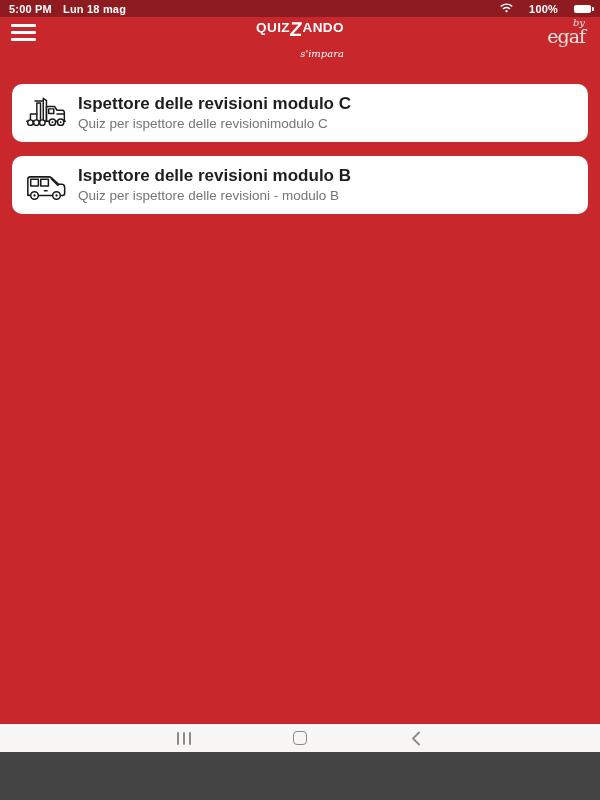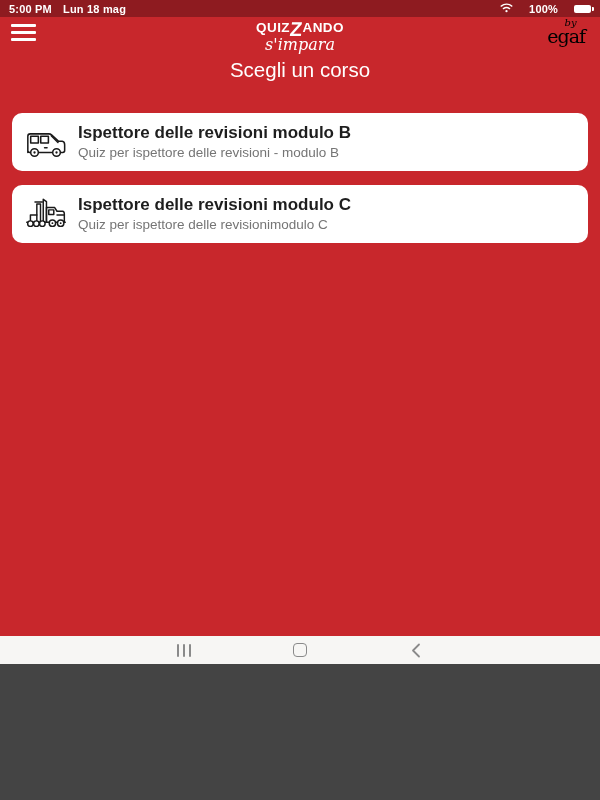--- a/index.html
+++ b/index.html
@@ -1,34 +1,34 @@
 <!DOCTYPE html>
 <html><head>
 <meta charset="utf-8">
 <style>
   html,body{margin:0;padding:0;}
   body{width:600px;height:800px;font-family:"Liberation Sans",sans-serif;background:#444;}
-  .screen{position:relative;width:600px;height:664px;background:#c8272c;overflow:hidden;}
+  .screen{position:relative;width:600px;height:752px;background:#c8272c;overflow:hidden;}
 
   
   .status-bar{height:17px;background:#8e1b20;color:#ffffff;display:flex;justify-content:space-between;align-items:center;padding:0 9px;font-size:11px;font-weight:700;letter-spacing:.2px;}
   .sb-left{display:flex;gap:11px;align-items:center;}
   .sb-right{display:flex;gap:16px;align-items:center;}
   .battery-body{width:17px;height:8px;background:#fff;border-radius:2px;position:relative;}
   .battery-body::after{content:"";position:absolute;right:-3px;top:2px;width:2px;height:4px;background:#fff;border-radius:0 1px 1px 0;}
 
   
   .header{position:relative;height:36px;}
   .hamburger{position:absolute;left:11px;top:7px;width:25px;cursor:pointer;}
   .hamburger span{display:block;height:3px;background:#fff;margin-bottom:4px;border-radius:1px;}
-  .logo{position:absolute;left:50%;transform:translateX(-50%);top:4px;text-align:center;color:#fff;line-height:1;white-space:nowrap;}
+  .logo{position:absolute;left:50%;transform:translateX(-50%);top:4px;text-align:right;color:#fff;line-height:1;white-space:nowrap;}
   .logo-main{font-weight:700;font-size:13.5px;letter-spacing:.4px;display:flex;align-items:flex-end;justify-content:center;}
   .logo-main .bigz{font-size:20px;line-height:12px;transform:skewX(-6deg);}
-  .logo-tagline{font-family:"DejaVu Serif",serif;font-style:italic;font-size:16px;margin-top:2px;}
-  .byline{position:absolute;right:15px;top:1px;color:#000000;line-height:1;text-align:center;}
+  .logo-tagline{font-family:"DejaVu Serif",serif;font-style:italic;font-size:10px;margin-top:14px;}
+  .byline{position:absolute;right:15px;top:1px;color:#e5e5e5;line-height:1;text-align:right;}
   .byline .by{font-family:"DejaVu Serif",serif;font-style:italic;font-size:10px;display:block;margin-left:9px;margin-bottom:-1px;}
   .byline .name{font-family:"DejaVu Serif",serif;font-weight:400;font-size:19px;letter-spacing:-1px;display:block;}
 
   
   .page-title{margin:0;padding-top:5px;text-align:center;color:#fff;font-size:20.5px;font-weight:400;}
 
   
   .cards{margin-top:31px;padding:0 12px;}
   .card{background:#fff;border-radius:10px;height:58px;display:flex;align-items:center;padding:0 10px;margin-bottom:14px;cursor:pointer;}
   .card-icon{flex:0 0 auto;width:44px;margin:0 10px 0 2px;display:flex;align-items:center;justify-content:center;}
@@ -79,43 +79,22 @@
           <span>ANDO</span>
       </div>
       <div class="logo-tagline">s'impara</div>
     </div>
     <div class="byline">
       <span class="by">by</span>
       <span class="name">egaf</span>
     </div>
   </div>
 
-  <h1 class="page-title">Scegli un corso</h1>
 
   <div class="cards">
-
-    <div class="card">
-      <div class="card-icon">
-        <svg width="44" height="34" viewBox="0 0 46 34" fill="none" stroke="#1a1a1a" stroke-width="1.6" stroke-linejoin="round" stroke-linecap="round">
-          <path d="M4 28 V11 q0-2.5 2.5-2.5 H26 q1.6 0 2.8 1 l7.4 6.8 H40 q2.5 .3 2.5 3.5 V26 q0 2-2 2 H6 q-2 0-2-2 Z"></path>
-          <rect x="7" y="11" width="8" height="7"></rect>
-          <rect x="17.5" y="11" width="8" height="7"></rect>
-          <path d="M28.5 10.5 L35.5 17.5"></path>
-          <path d="M21.5 23 h2.6"></path>
-          <circle cx="11" cy="28" r="4" fill="#ffffff"></circle>
-          <circle cx="11" cy="28" r="1.2" fill="#1a1a1a" stroke="none"></circle>
-          <circle cx="34" cy="28" r="4" fill="#ffffff"></circle>
-          <circle cx="34" cy="28" r="1.2" fill="#1a1a1a" stroke="none"></circle>
-        </svg>
-      </div>
-      <div class="card-text">
-        <div class="card-title">Ispettore delle revisioni modulo B</div>
-        <div class="card-subtitle">Quiz per ispettore delle revisioni - modulo B</div>
-      </div>
-    </div>
 
     <div class="card">
       <div class="card-icon">
         <svg width="44" height="40" viewBox="0 0 48 42" fill="none" stroke="#1a1a1a" stroke-width="1.6" stroke-linejoin="round" stroke-linecap="round">
           <path d="M14 30 V10 h4 V30"></path>
           <path d="M21 30 V5 l3.5 2.5 V30"></path>
           <path d="M12 8 h8"></path>
           <path d="M7 30 v-8 h7"></path>
           <path d="M24.5 30 V14 h9 l2.5 4 H42 q2 .3 2 2.8 V30"></path>
           <rect x="27" y="16.5" width="5.5" height="5"></rect>
@@ -129,20 +108,40 @@
           <circle cx="31" cy="31" r="1" fill="#1a1a1a" stroke="none"></circle>
           <circle cx="40" cy="31" r="1" fill="#1a1a1a" stroke="none"></circle>
         </svg>
       </div>
       <div class="card-text">
         <div class="card-title">Ispettore delle revisioni modulo C</div>
         <div class="card-subtitle">Quiz per ispettore delle revisionimodulo C</div>
       </div>
     </div>
 
+    <div class="card">
+      <div class="card-icon">
+        <svg width="44" height="34" viewBox="0 0 46 34" fill="none" stroke="#1a1a1a" stroke-width="1.6" stroke-linejoin="round" stroke-linecap="round">
+          <path d="M4 28 V11 q0-2.5 2.5-2.5 H26 q1.6 0 2.8 1 l7.4 6.8 H40 q2.5 .3 2.5 3.5 V26 q0 2-2 2 H6 q-2 0-2-2 Z"></path>
+          <rect x="7" y="11" width="8" height="7"></rect>
+          <rect x="17.5" y="11" width="8" height="7"></rect>
+          <path d="M28.5 10.5 L35.5 17.5"></path>
+          <path d="M21.5 23 h2.6"></path>
+          <circle cx="11" cy="28" r="4" fill="#ffffff"></circle>
+          <circle cx="11" cy="28" r="1.2" fill="#1a1a1a" stroke="none"></circle>
+          <circle cx="34" cy="28" r="4" fill="#ffffff"></circle>
+          <circle cx="34" cy="28" r="1.2" fill="#1a1a1a" stroke="none"></circle>
+        </svg>
+      </div>
+      <div class="card-text">
+        <div class="card-title">Ispettore delle revisioni modulo B</div>
+        <div class="card-subtitle">Quiz per ispettore delle revisioni - modulo B</div>
+      </div>
+    </div>
+
   </div>
 
   <div class="nav-bar">
     <div class="nav-btn">
       <div class="recents">
           <span></span>
           <span></span>
           <span></span>
         </div>
     </div>

